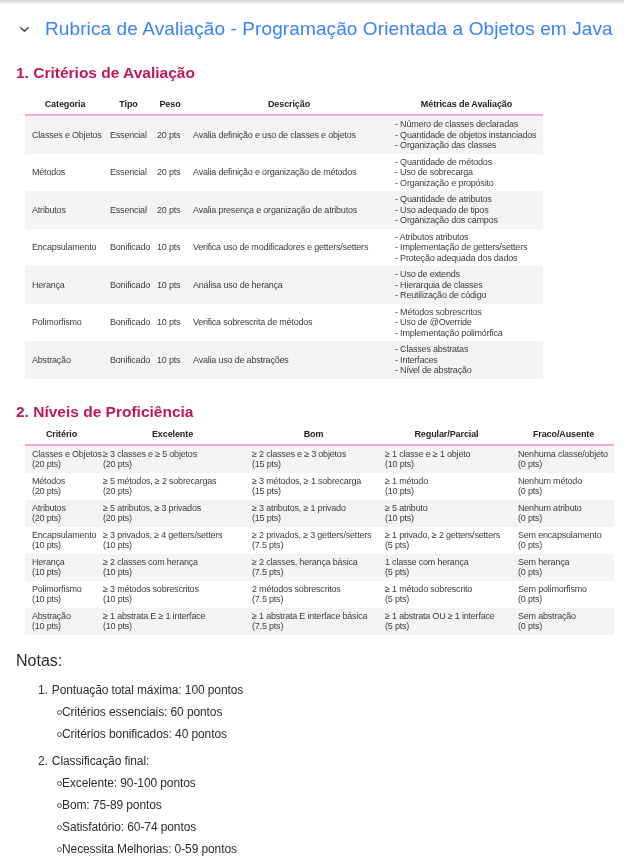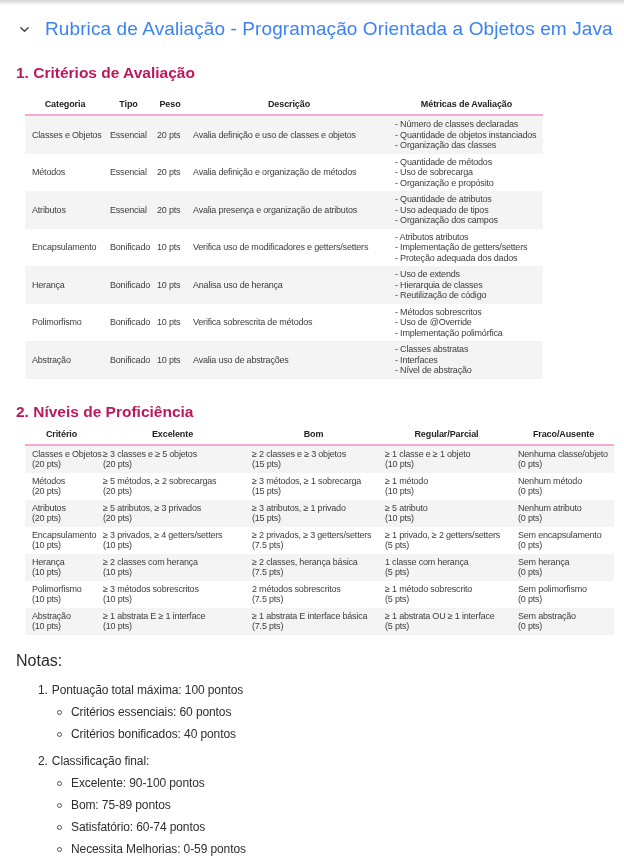--- a/index.html
+++ b/index.html
@@ -27,21 +27,21 @@
   td:first-child { padding-left: 7px; }
   tbody tr:nth-child(odd) { background: #f4f4f4; }
   .line { white-space: nowrap; line-height: 10.5px; }
   #t1 td { height: 37px; }
   #t2 td { height: 27px; }
 
   .notes-block { margin: 6px 0 0 24px; font-size: 12px; letter-spacing: -0.1px; color: #2e2e2e; }
   .note-item { display: flex; gap: 4px; line-height: 14px; margin: 13px 0 0 0; }
   .note-num { flex: 0 0 auto; }
   .sub-list { margin: 8px 0 2px 19px; }
-  .sub-item { display: flex; align-items: center; gap: 9px; margin: 9px 0; line-height: 13px; }
+  .sub-item { display: flex; align-items: center; margin: 9px 0; line-height: 13px; }
   .circ { width: 5px; height: 5px; border: 1px solid #555; border-radius: 50%; flex: 0 0 auto; }
 </style>
 </head>
 <body>
 
 <div class="top-shadow"></div>
 
 <div class="doc">
 
   <div class="title-row">

